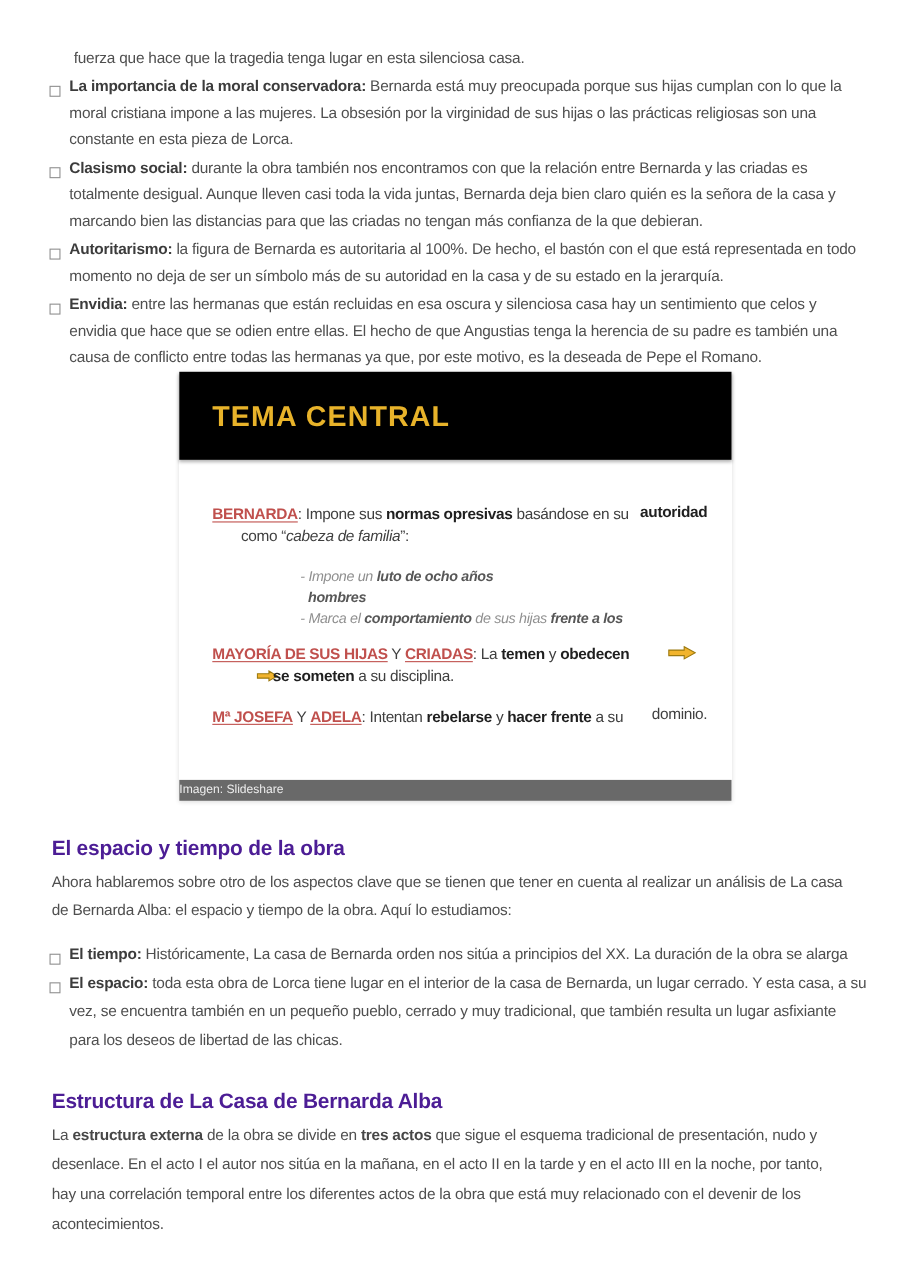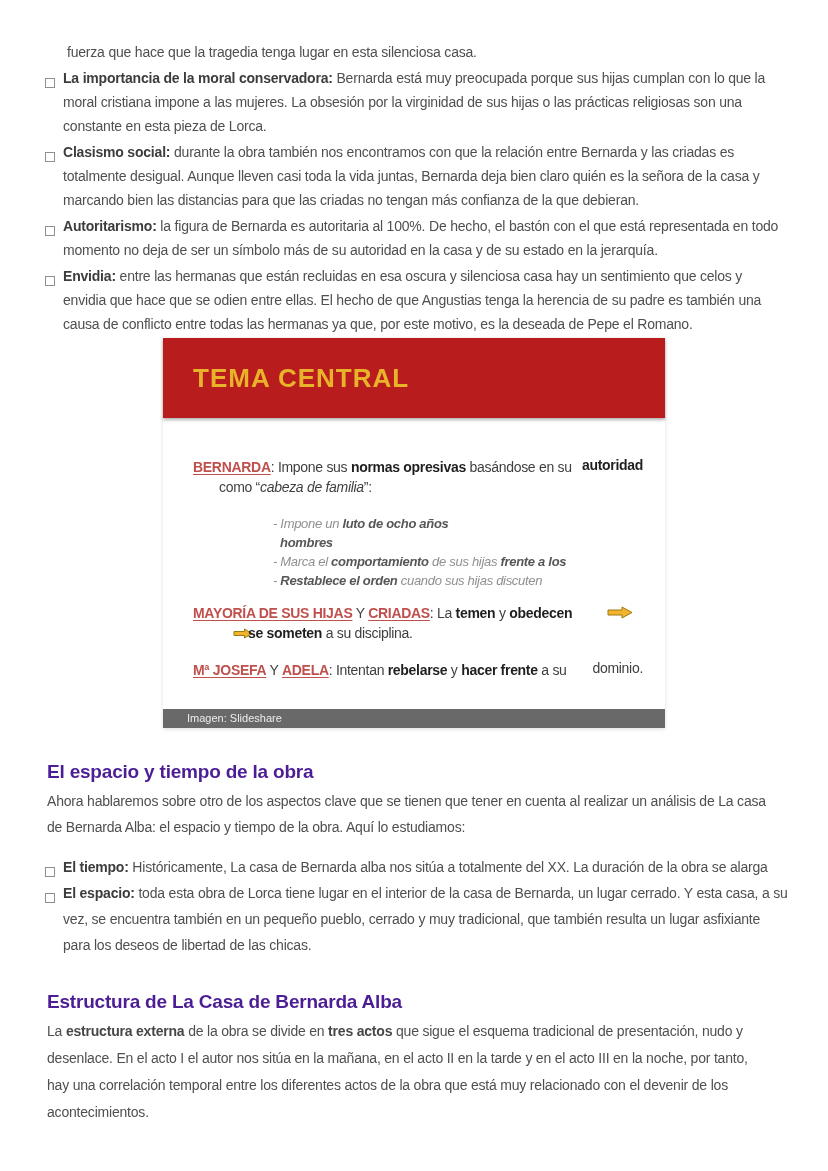--- a/index.html
+++ b/index.html
@@ -9,42 +9,42 @@
   
   .cont{margin:0 0 0 20px;line-height:24px;white-space:nowrap;}
   .topics{list-style:none;margin:2px 0 0;padding:0;}
   .topics li{position:relative;padding-left:16px;line-height:24px;margin-bottom:2px;white-space:nowrap;}
   .sq{position:absolute;left:-2px;top:12px;width:8px;height:8px;border:1px solid #8f8f8f;background:#fff;}
   .b{font-weight:700;color:#3c3c3c;}
   .sb{font-weight:700;color:#474747;}
 
   
   .slide{margin:2px 0 0 116px;width:502px;position:relative;box-shadow:0 1px 4px rgba(0,0,0,.14);}
-  .banner{height:80px;background:#b91c1c;display:flex;align-items:center;box-shadow:0 2px 3px rgba(0,0,0,.3);}
+  .banner{height:80px;background:#000000;display:flex;align-items:center;box-shadow:0 2px 3px rgba(0,0,0,.3);}
   .banner-title{color:#E8B32A;font-size:26px;font-weight:700;letter-spacing:1px;padding-left:30px;}
   .diagram{height:279px;box-sizing:border-box;padding:27px 10px 0 30px;font-size:14px;letter-spacing:-0.3px;color:#3f3f3f;margin-top:12px;}
   .dline{line-height:20px;white-space:nowrap;}
   .ind26{padding-left:26px;}
   .ind40{padding-left:40px;}
   .rel{position:relative;}
   .rightword{position:absolute;right:12px;top:0;}
   .d{color:#3f3f3f;}
   .db{font-weight:700;color:#1f1f1f;}
   .di{font-style:italic;color:#3f3f3f;}
   .red{color:#C0504D;font-weight:700;text-decoration:underline;text-underline-offset:2px;}
   .subs{margin-top:17px;padding-left:80px;font-size:13px;}
   .sline{line-height:19px;white-space:nowrap;}
   .g{color:#8f8f8f;font-style:italic;}
   .gb{color:#575757;font-style:italic;font-weight:700;}
   .p7{padding-left:7px;}
   .row2{margin-top:13px;}
   .row3{margin-top:17px;}
   .bigarrow{position:absolute;right:22px;top:3px;line-height:0;}
   .smallarrow{display:inline-block;vertical-align:-1px;margin-right:-5px;line-height:0;}
-  .credit{background:#696969;color:#ededed;font-size:11px;letter-spacing:0;line-height:19px;height:19px;padding-left:24px;box-sizing:border-box;}
+  .credit{background:#696969;color:#ededed;font-size:11px;letter-spacing:0;line-height:19px;height:19px;padding-left:0;box-sizing:border-box;}
 
   
   h2{font-size:19px;color:#4c1d95;margin:32px 0 0;line-height:24px;letter-spacing:-0.2px;}
   .para{margin:4px 0 0;line-height:26px;white-space:nowrap;}
   .lower{margin-top:14px;}
   .lower li{line-height:26px;margin-bottom:0;}
   .lower .sq{top:13px;}
   .estr{line-height:27px;}
 </style>
 </head>
@@ -83,21 +83,20 @@
       <div class="rel">
         <div class="dline"><span class="red">BERNARDA</span><span class="d">: Impone sus </span><span class="db">normas opresivas</span><span class="d"> basándose en su</span></div>
         <div class="dline ind26"><span class="d">como “</span><span class="di">cabeza de familia</span><span class="d">”:</span></div>
         <span class="rightword db">autoridad</span>
       </div>
 
       <div class="subs">
         <div class="sline"><span class="g">- Impone un </span><span class="gb">luto de ocho años</span></div>
         <div class="sline"><span class="gb p7">hombres</span></div>
         <div class="sline"><span class="g">- Marca el </span><span class="gb">comportamiento</span><span class="g"> de sus hijas </span><span class="gb">frente a los</span></div>
-        <div class="sline"><span class="g">- </span><span class="gb">Restablece el orden</span><span class="g"> cuando sus hijas discuten</span></div>
       </div>
 
       <div class="rel row2">
         <div class="dline"><span class="red">MAYORÍA DE SUS HIJAS</span><span class="d"> Y </span><span class="red">CRIADAS</span><span class="d">: La </span><span class="db">temen</span><span class="d"> y </span><span class="db">obedecen</span></div>
         <div class="dline ind40">
           <span class="smallarrow"><svg width="20" height="11" viewBox="0 0 20 11">
                 <path d="M1 3.5h10.5V1L19 5.5 11.5 10V7.5H1z" fill="#F2B42D" stroke="#9C7A10" stroke-width="1"></path>
               </svg></span><span><span class="db">se someten</span><span class="d"> a su disciplina.</span></span>
         </div>
         <span class="bigarrow"><svg width="26" height="13" viewBox="0 0 26 13">
@@ -114,21 +113,21 @@
 
     <figcaption class="credit">Imagen: Slideshare</figcaption>
   </figure>
 
   <h2>El espacio y tiempo de la obra</h2>
   <p class="para"><span>Ahora hablaremos sobre otro de los aspectos clave que se tienen que tener en cuenta al realizar un análisis de La casa</span><br><span>de Bernarda Alba: el espacio y tiempo de la obra. Aquí lo estudiamos:</span></p>
 
   <ul class="topics lower">
     <li>
       <span class="sq"></span>
-      <span><span class="b">El tiempo:</span><span> Históricamente, La casa de Bernarda alba nos sitúa a totalmente del XX. La duración de la obra se alarga</span><br></span>
+      <span><span class="b">El tiempo:</span><span> Históricamente, La casa de Bernarda orden nos sitúa a principios del XX. La duración de la obra se alarga</span><br></span>
     </li>
     <li>
       <span class="sq"></span>
       <span><span class="b">El espacio:</span><span> toda esta obra de Lorca tiene lugar en el interior de la casa de Bernarda, un lugar cerrado. Y esta casa, a su</span><br><span>vez, se encuentra también en un pequeño pueblo, cerrado y muy tradicional, que también resulta un lugar asfixiante</span><br><span>para los deseos de libertad de las chicas.</span></span>
     </li>
   </ul>
 
   <h2>Estructura de La Casa de Bernarda Alba</h2>
   <p class="para estr"><span>La </span><span class="sb">estructura externa</span><span> de la obra se divide en </span><span class="sb">tres actos</span><span> que sigue el esquema tradicional de presentación, nudo y</span><br><span>desenlace. En el acto I el autor nos sitúa en la mañana, en el acto II en la tarde y en el acto III en la noche, por tanto,</span><br><span>hay una correlación temporal entre los diferentes actos de la obra que está muy relacionado con el devenir de los</span><br><span>acontecimientos.</span></p>
 

